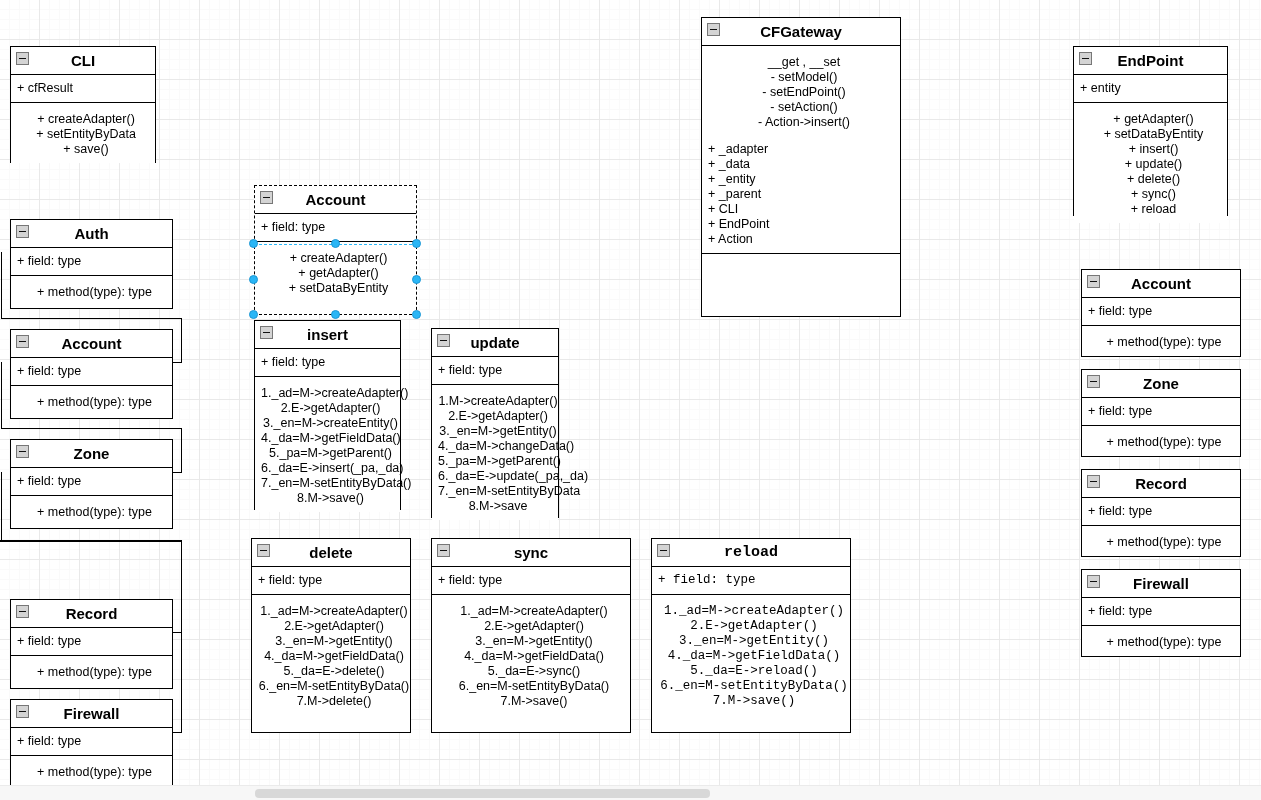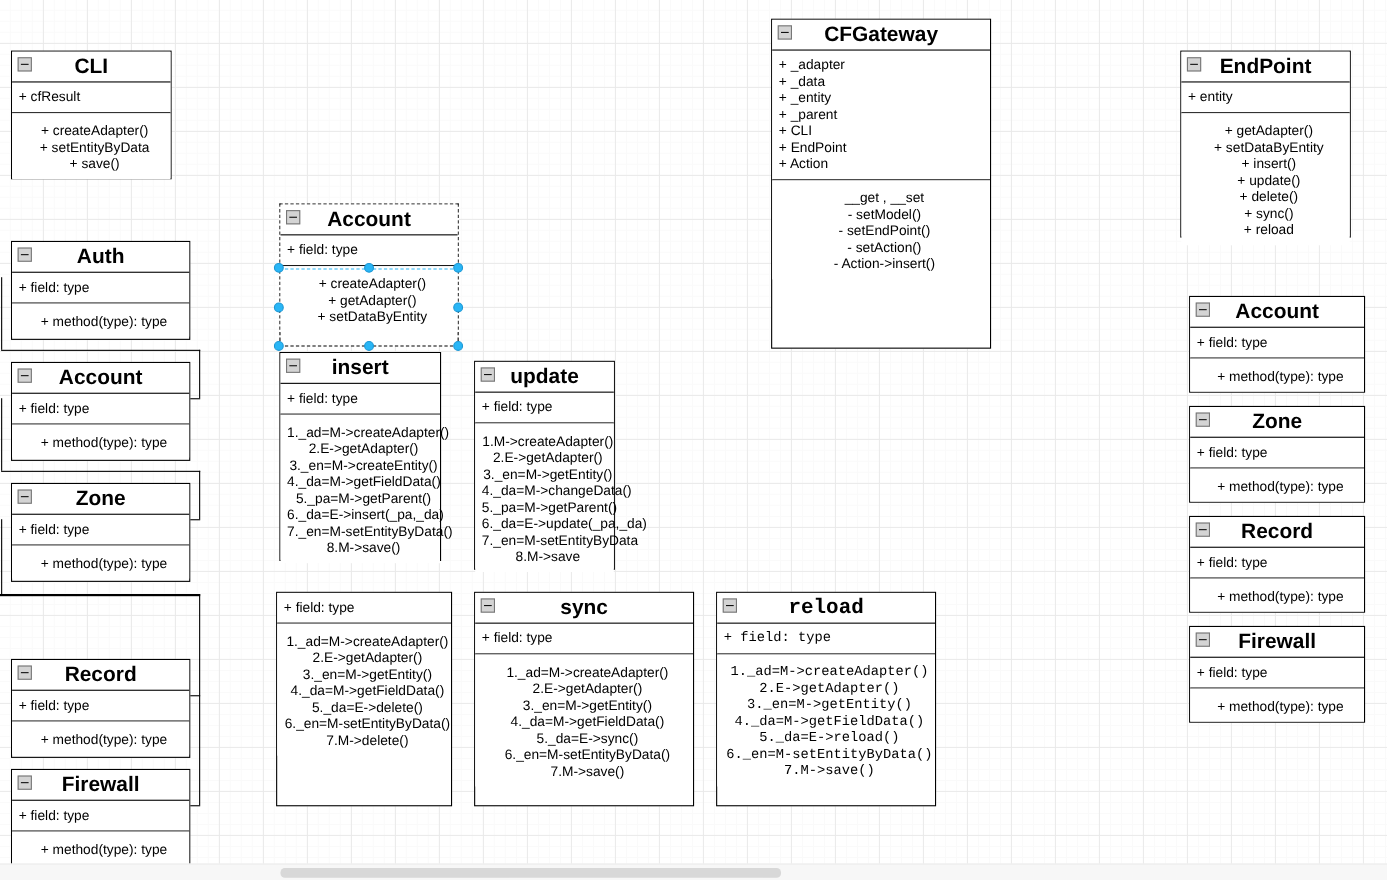--- a/index.html
+++ b/index.html
@@ -26,21 +26,21 @@
     background:#ffffff;
     border:1px solid #000000;
     box-sizing:border-box;
     color:#000000;
   }
   .uml .hdr{
     position:relative;
     border-bottom:1px solid #000000;
     text-align:center;
     font-weight:bold;
-    font-size:19px;
+    font-size:15px;
     line-height:15px;
     padding:6px 4px 6px 4px;
     box-sizing:border-box;
     background:#ffffff;
   }
   .collapse{
     position:absolute;left:5px;top:5px;
     width:13px;height:13px;
     background:#d4d4d4;
     border:1px solid #777777;
@@ -221,20 +221,21 @@
           <span class="ln">2.E-&gt;getAdapter()</span>
           <span class="ln">3._en=M-&gt;getEntity()</span>
           <span class="ln">4._da=M-&gt;changeData()</span>
           <span class="ln">5._pa=M-&gt;getParent()</span>
           <span class="ln">6._da=E-&gt;update(_pa,_da)</span>
           <span class="ln">7._en=M-setEntityByData</span>
           <span class="ln">8.M-&gt;save</span>
         </div>
       </div>
       <div class="uml" style="left: 251px; top: 538px; width: 160px; height: 195px;">
+        <div class="hdr"><span class="collapse"></span><span>delete</span></div>
         <div class="sect">
           <span class="ln">+ field: type</span>
         </div>
         <div class="sect last pad">
           <span class="ln">1._ad=M-&gt;createAdapter()</span>
           <span class="ln">2.E-&gt;getAdapter()</span>
           <span class="ln">3._en=M-&gt;getEntity()</span>
           <span class="ln">4._da=M-&gt;getFieldData()</span>
           <span class="ln">5._da=E-&gt;delete()</span>
           <span class="ln">6._en=M-setEntityByData()</span>
@@ -266,35 +267,35 @@
           <span class="ln">2.E-&gt;getAdapter()</span>
           <span class="ln">3._en=M-&gt;getEntity()</span>
           <span class="ln">4._da=M-&gt;getFieldData()</span>
           <span class="ln">5._da=E-&gt;reload()</span>
           <span class="ln">6._en=M-setEntityByData()</span>
           <span class="ln">7.M-&gt;save()</span>
         </div>
       </div>
       <div class="uml" style="left: 701px; top: 17px; width: 200px; height: 300px;">
         <div class="hdr"><span class="collapse"></span><span>CFGateway</span></div>
+        <div class="sect last pad">
+          <span class="ln">__get , __set</span>
+          <span class="ln">- setModel()</span>
+          <span class="ln">- setEndPoint()</span>
+          <span class="ln">- setAction()</span>
+          <span class="ln">- Action-&gt;insert()</span>
+        </div>
         <div class="sect">
           <span class="ln">+ _adapter</span>
           <span class="ln">+ _data</span>
           <span class="ln">+ _entity</span>
           <span class="ln">+ _parent</span>
           <span class="ln">+ CLI</span>
           <span class="ln">+ EndPoint</span>
           <span class="ln">+ Action</span>
-        </div>
-        <div class="sect last pad">
-          <span class="ln">__get , __set</span>
-          <span class="ln">- setModel()</span>
-          <span class="ln">- setEndPoint()</span>
-          <span class="ln">- setAction()</span>
-          <span class="ln">- Action-&gt;insert()</span>
         </div>
       </div>
       <div class="uml" style="left: 1073px; top: 46px; width: 155px; height: 170px;">
         <div class="hdr"><span class="collapse"></span><span>EndPoint</span></div>
         <div class="sect">
           <span class="ln">+  entity</span>
         </div>
         <div class="sect last pad">
           <span class="ln">+ getAdapter()</span>
           <span class="ln">+ setDataByEntity</span>

